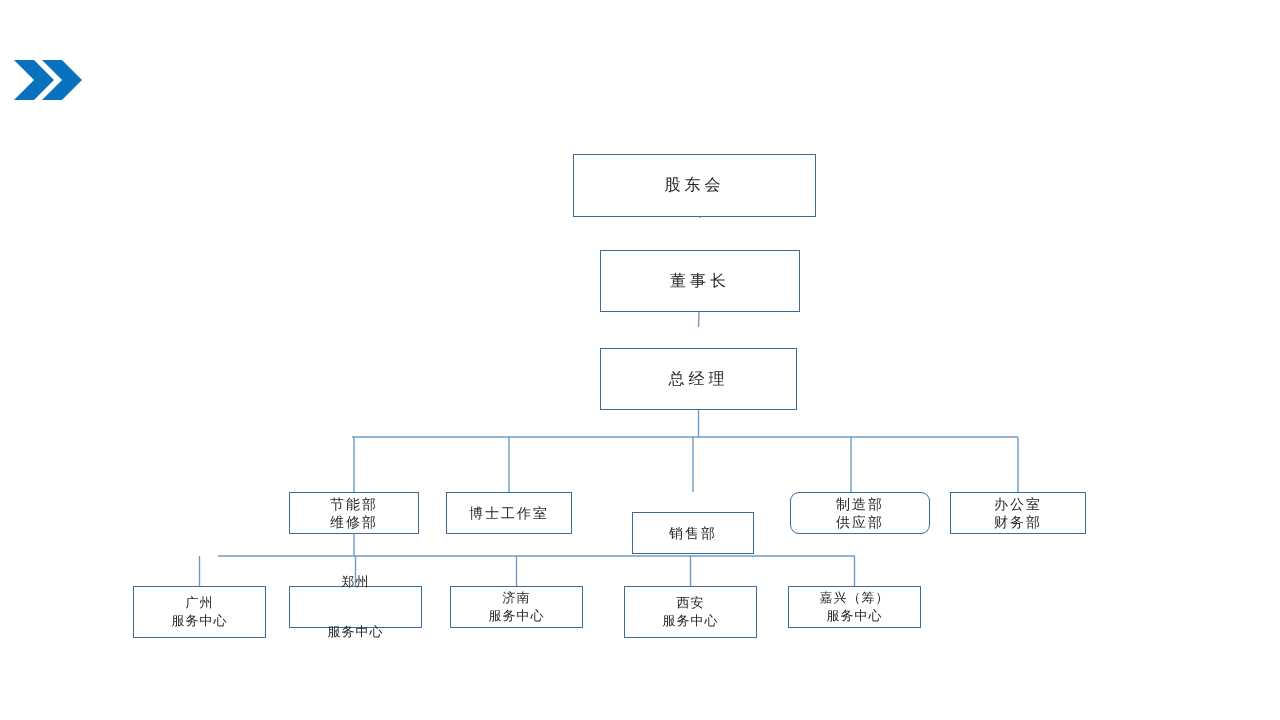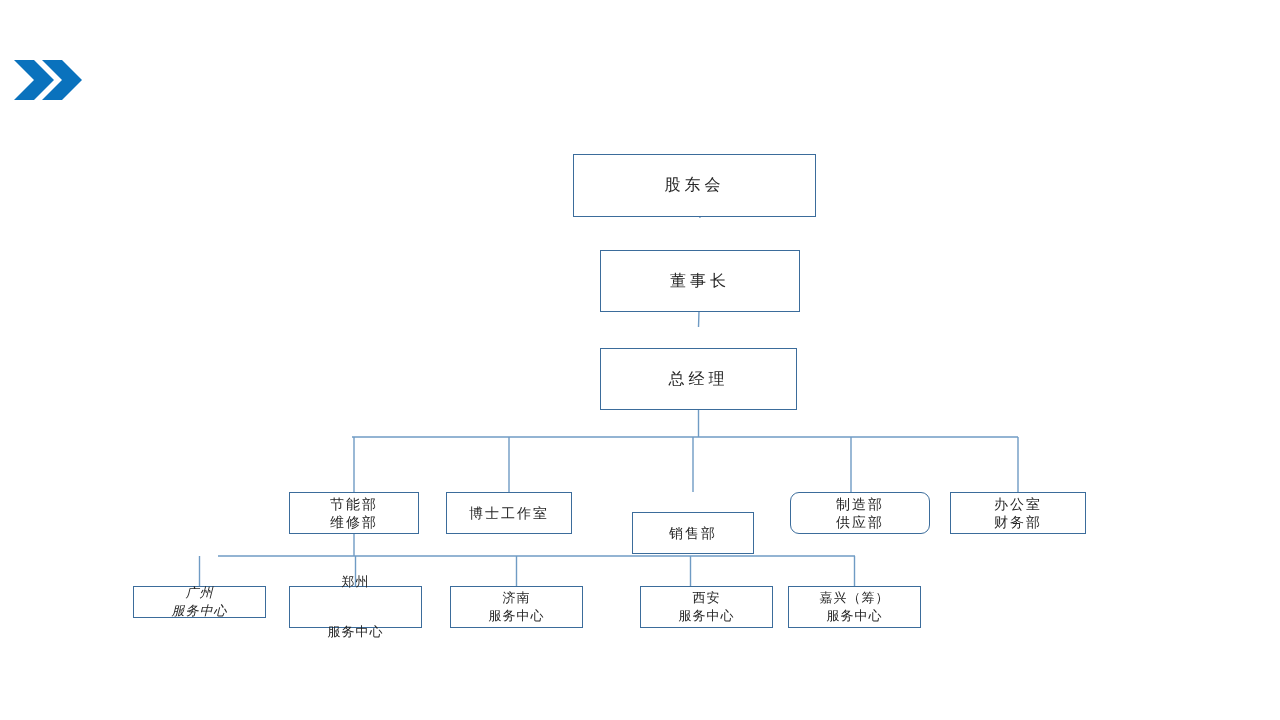--- a/index.html
+++ b/index.html
@@ -147,33 +147,33 @@
         <span class="line">销售部</span>
       </div>
       <div class="node level-dept" style="left: 790px; top: 492px; width: 140px; height: 42px; border-color: rgb(59, 108, 155); border-radius: 9px;">
         <span class="line">制造部</span>
         <span class="line">供应部</span>
       </div>
       <div class="node level-dept" style="left: 950px; top: 492px; width: 136px; height: 42px; border-color: rgb(59, 108, 155);">
         <span class="line">办公室</span>
         <span class="line">财务部</span>
       </div>
-      <div class="node level-service" style="left: 133px; top: 586px; width: 133px; height: 32px; border-color: rgb(59, 108, 155); font-style: italic;">
+      <div class="node level-service" style="left: 133px; top: 586px; width: 133px; height: 52px; border-color: rgb(59, 108, 155);">
         <span class="line">广州</span>
         <span class="line">服务中心</span>
       </div>
       <div class="node level-service" style="left: 289px; top: 586px; width: 133px; height: 42px; border-color: rgb(59, 108, 155); gap: 32px;">
         <span class="line">郑州</span>
         <span class="line">服务中心</span>
       </div>
       <div class="node level-service" style="left: 450px; top: 586px; width: 133px; height: 42px; border-color: rgb(59, 108, 155);">
         <span class="line">济南</span>
         <span class="line">服务中心</span>
       </div>
-      <div class="node level-service" style="left: 624px; top: 586px; width: 133px; height: 42px; border-color: rgb(59, 108, 155); margin-left: 16px;">
+      <div class="node level-service" style="left: 624px; top: 586px; width: 133px; height: 52px; border-color: rgb(59, 108, 155);">
         <span class="line">西安</span>
         <span class="line">服务中心</span>
       </div>
       <div class="node level-service" style="left: 788px; top: 586px; width: 133px; height: 42px; border-color: rgb(59, 108, 155);">
         <span class="line">嘉兴（筹）</span>
         <span class="line">服务中心</span>
       </div>
     </div>
 </div>
 

